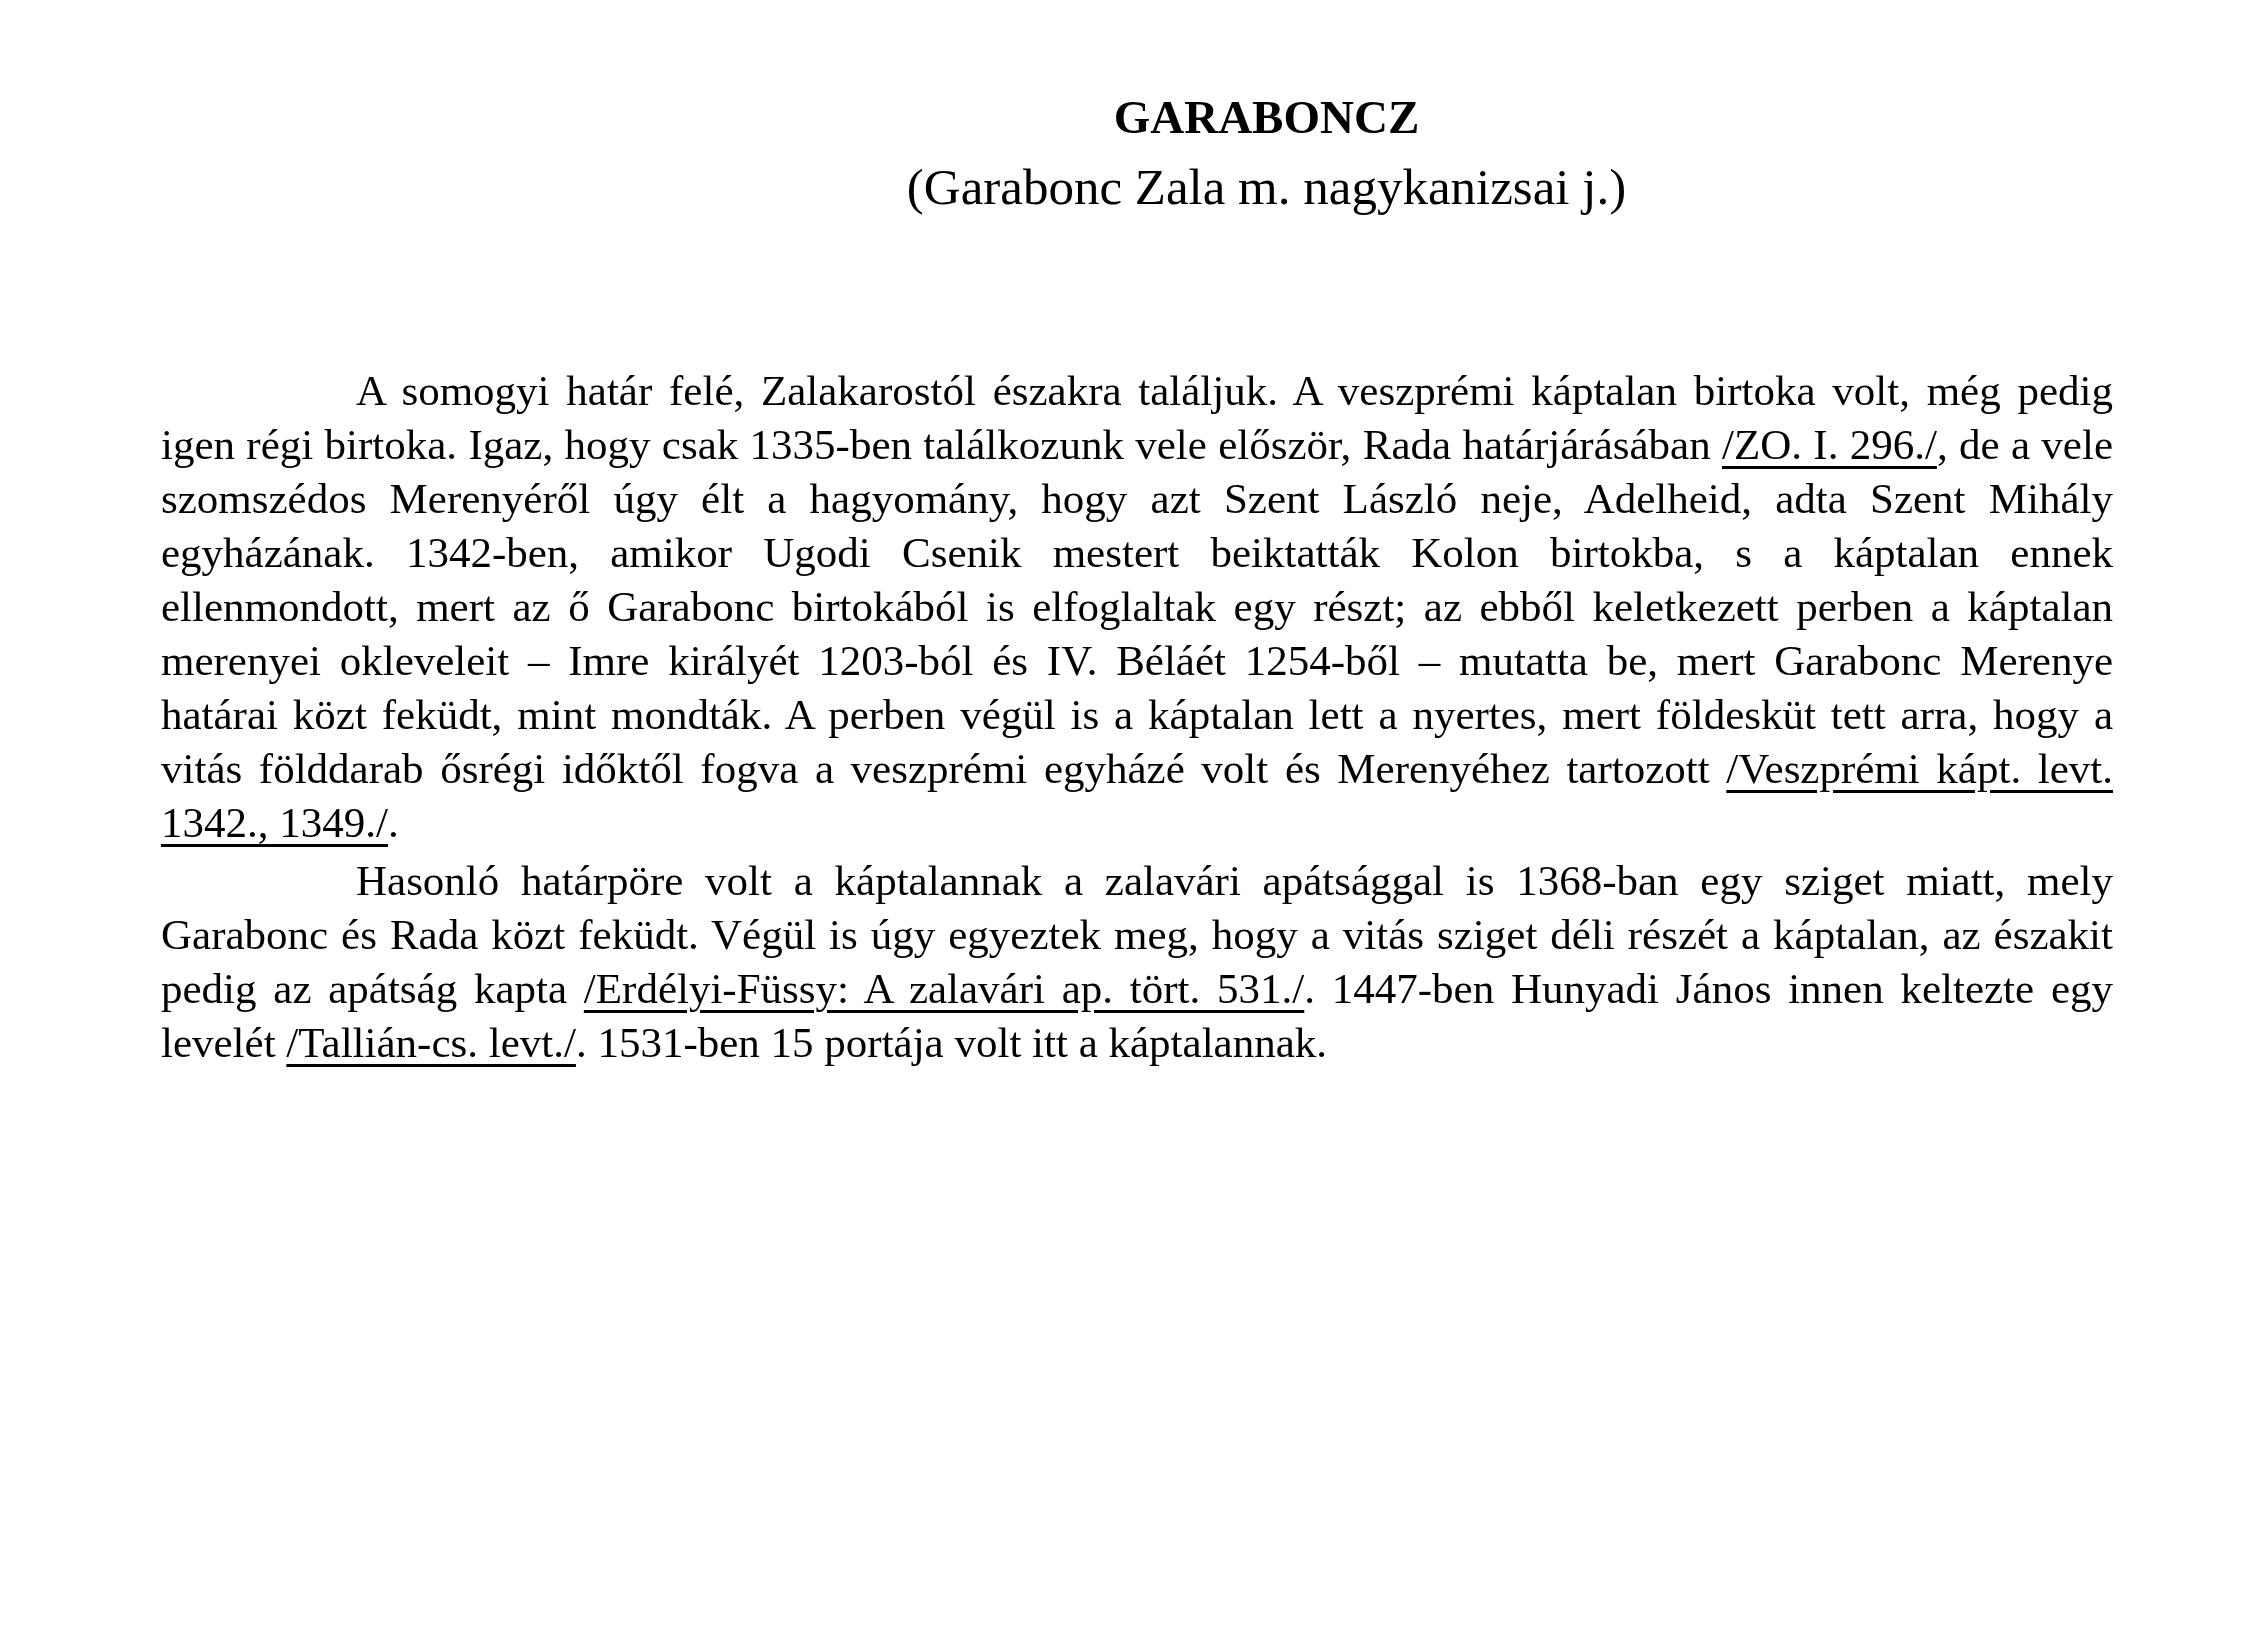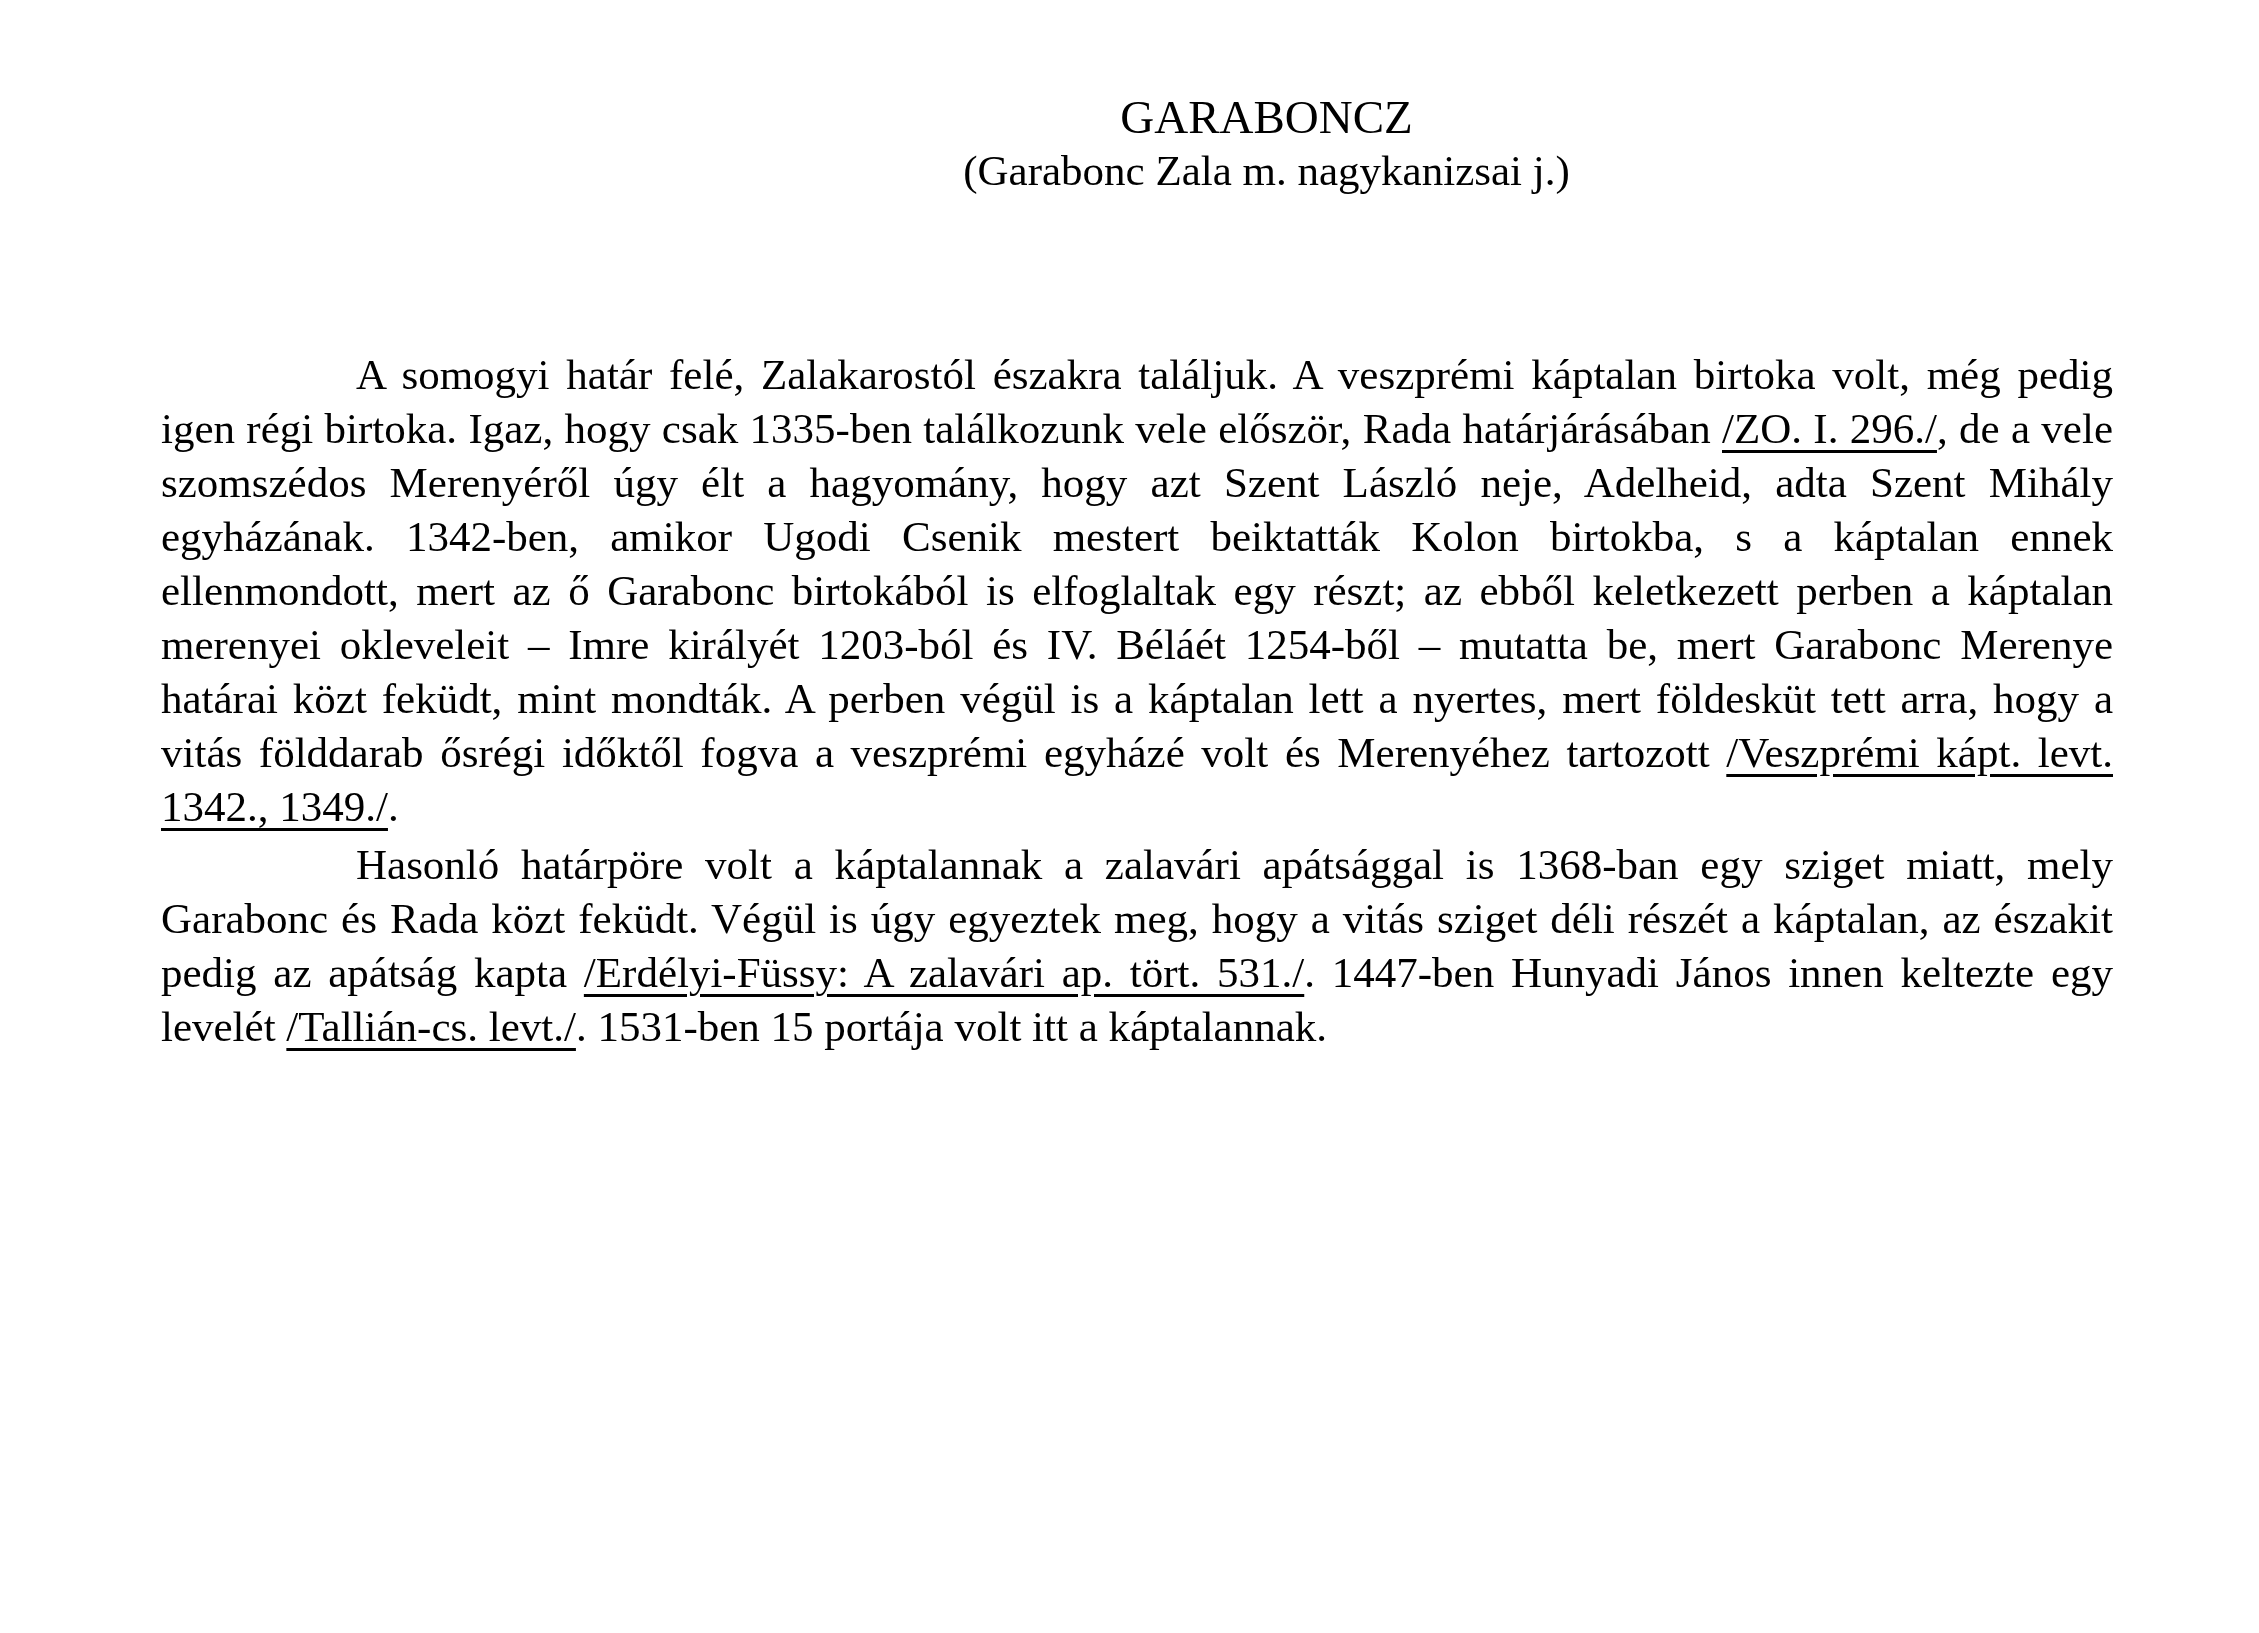--- a/index.html
+++ b/index.html
@@ -19,29 +19,29 @@
   .heading-block {
     padding-top: 90px;
     margin-left: 157px;
     margin-right: 143px;
     text-align: center;
     
     padding-left: 259px;
   }
   .doc-title {
     font-size: 47px;
-    font-weight: normal;
+    font-weight: bold;
     line-height: 54px;
     margin: 0;
   }
   .doc-subtitle {
-    font-size: 43px;
+    font-size: 51px;
     font-weight: normal;
     line-height: 54px;
-    margin: 0;
+    margin: 16px;
   }
   .document-body {
     margin: 150px 143px 0 157px;
     font-size: 43px;
     line-height: 54px;
     text-align: justify;
   }
   .document-body p {
     margin: 4px;
     text-indent: 195px;

